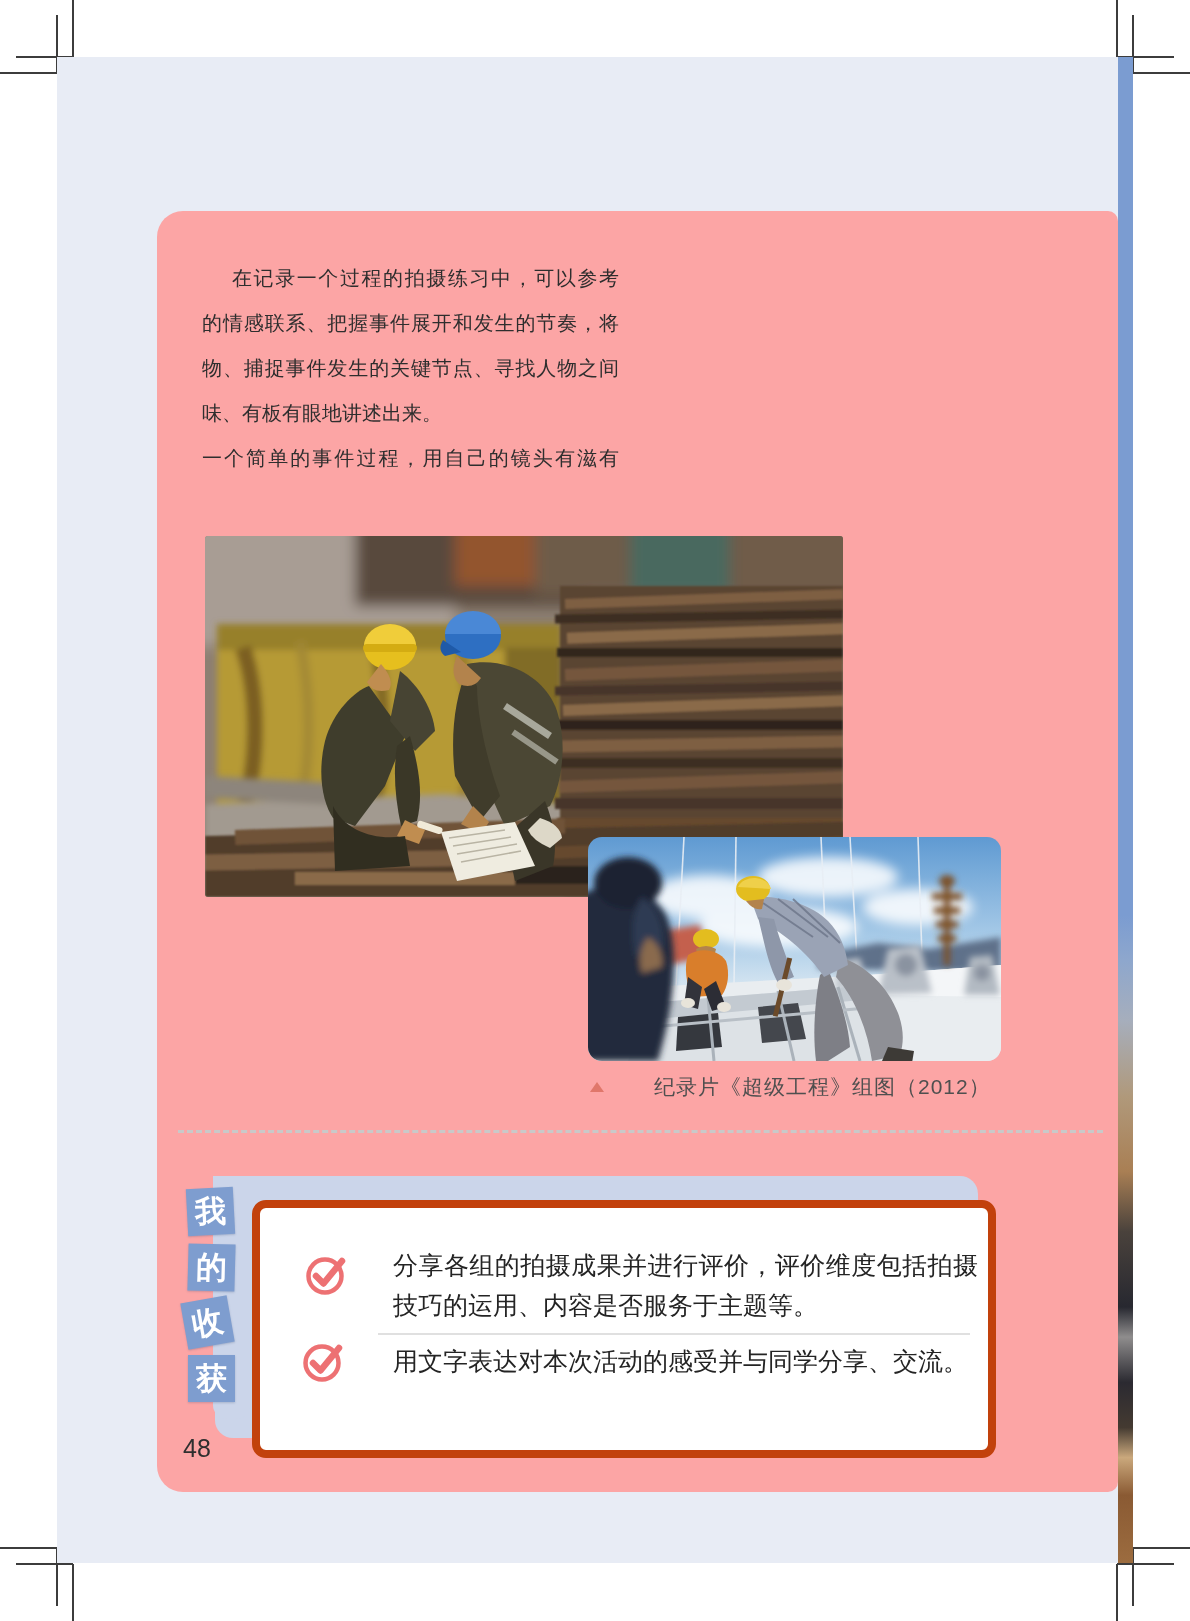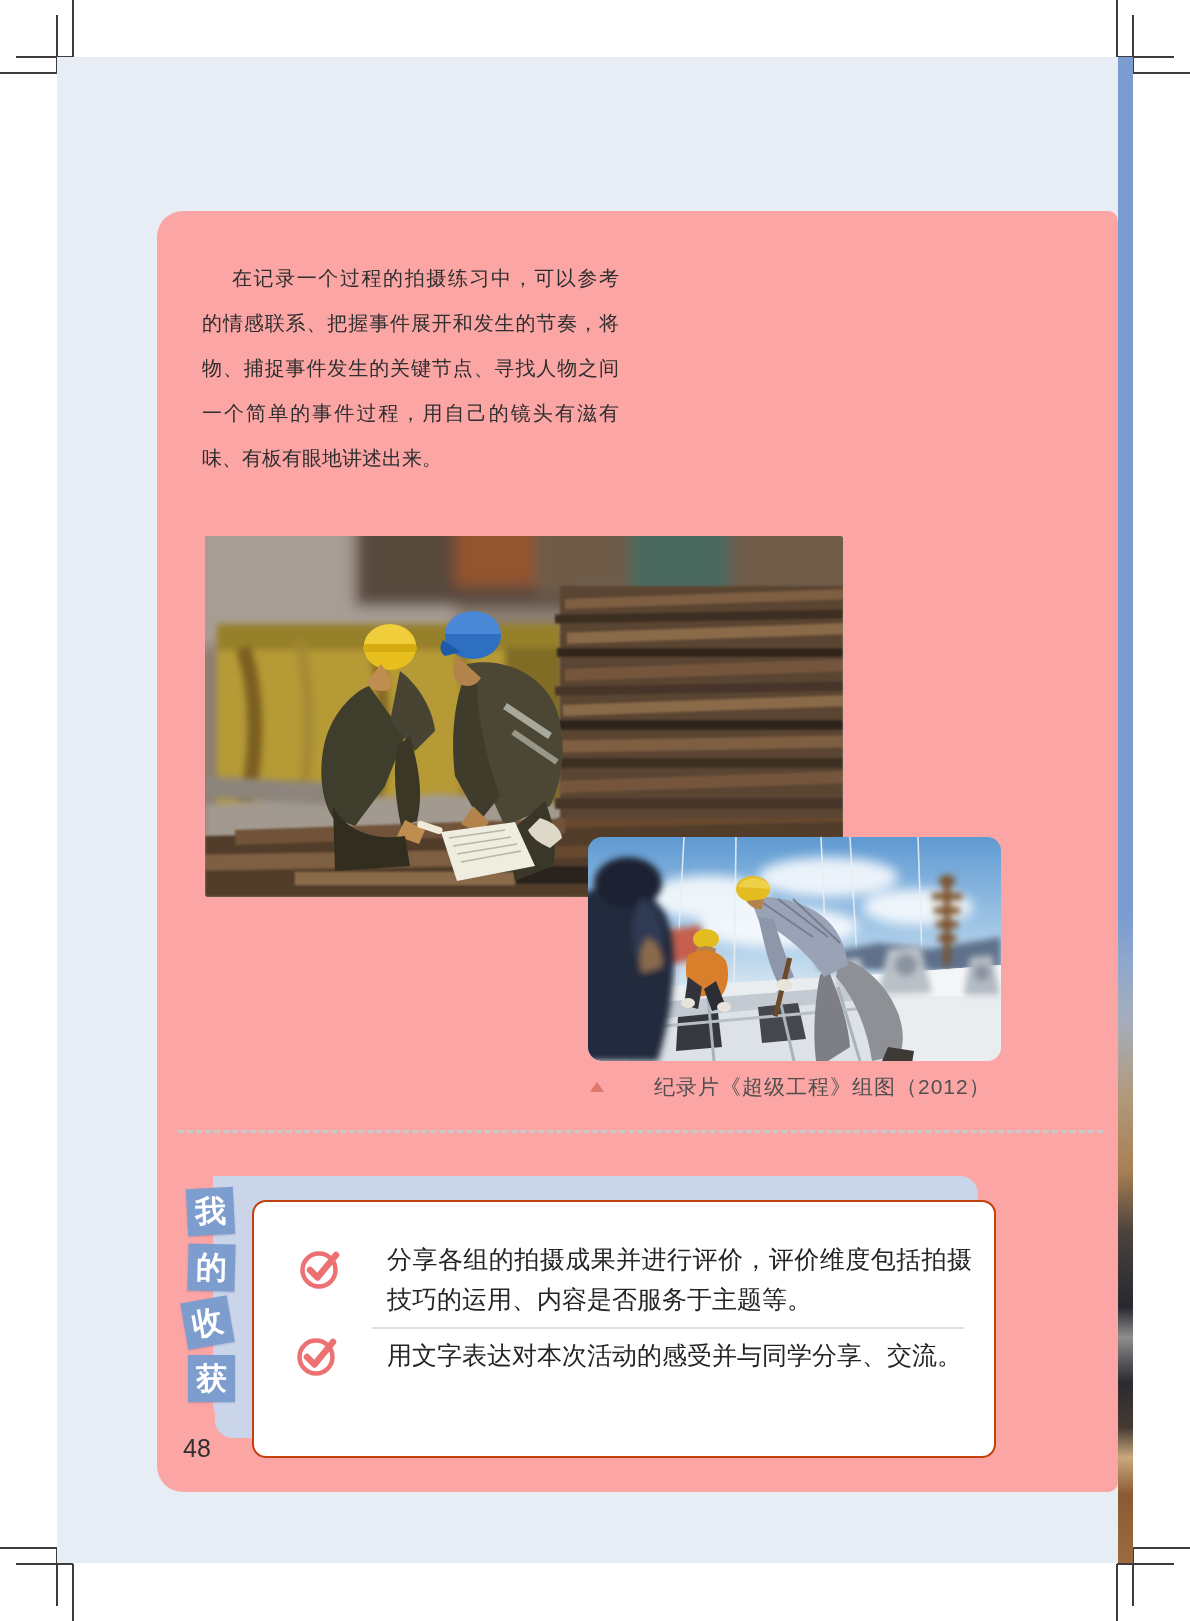--- a/index.html
+++ b/index.html
@@ -52,21 +52,21 @@
     background:#cbd5ea; border-radius:0 0 14px 14px; }
   .tile { position:absolute; width:47px; height:47px; background:#7e9dcf;
     color:#ffffff; font-family:"Liberation Serif","DejaVu Serif",serif; font-weight:bold;
     font-size:31px; line-height:47px; text-align:center;
     box-shadow:0 1px 2px rgba(60,80,120,.25); }
   .tile.t1 { left:30px; top:977px;  transform:rotate(-3deg); }
   .tile.t2 { left:31px; top:1033px; transform:rotate(1.5deg); }
   .tile.t3 { left:27px; top:1088px; transform:rotate(-10deg); }
   .tile.t4 { left:31px; top:1144px; transform:rotate(0deg); }
   .gains-box { position:absolute; left:95px; top:989px; width:744px; height:258px;
-    background:#ffffff; border:2px solid #c2410c; border-radius:14px; }
+    background:#ffffff; border:8px solid #c2410c; border-radius:14px; }
   .gain-icon { position:absolute; width:44px; height:44px; }
   .gain-icon.g1 { left:44px; top:45px; }
   .gain-icon.g2 { left:41px; top:132px; }
   .gain-text { position:absolute; left:133px; width:585px;
     font-family:"Liberation Serif","DejaVu Serif",serif;
     font-size:25px; line-height:40px; color:#242424; text-align:justify; }
   .gain-text.x1 { top:38px; }
   .gain-text.x2 { top:134px; }
   .gain-divider { position:absolute; left:118px; top:125px; width:592px; height:2px; background:#e0e0e0; }
   
@@ -98,22 +98,22 @@
 
   <div class="bg-panel"></div>
   <div class="side-strip"></div>
 
   <div class="content-panel">
 
     <div class="para">
       <div class="ln first">在记录一个过程的拍摄练习中，可以参考</div>
       <div class="ln">的情感联系、把握事件展开和发生的节奏，将</div>
       <div class="ln">物、捕捉事件发生的关键节点、寻找人物之间</div>
+      <div class="ln last">味、有板有眼地讲述出来。</div>
       <div class="ln">一个简单的事件过程，用自己的镜头有滋有</div>
-      <div class="ln last">味、有板有眼地讲述出来。</div>
     </div>
 
     <div class="photo1">
       <svg viewBox="0 0 638 361" preserveAspectRatio="none">
         <defs>
           <filter id="pb8" x="-20%" y="-20%" width="140%" height="140%">
               <feGaussianBlur stdDeviation="7"></feGaussianBlur>
             </filter>
           <filter id="pb3" x="-20%" y="-20%" width="140%" height="140%">
               <feGaussianBlur stdDeviation="3"></feGaussianBlur>

